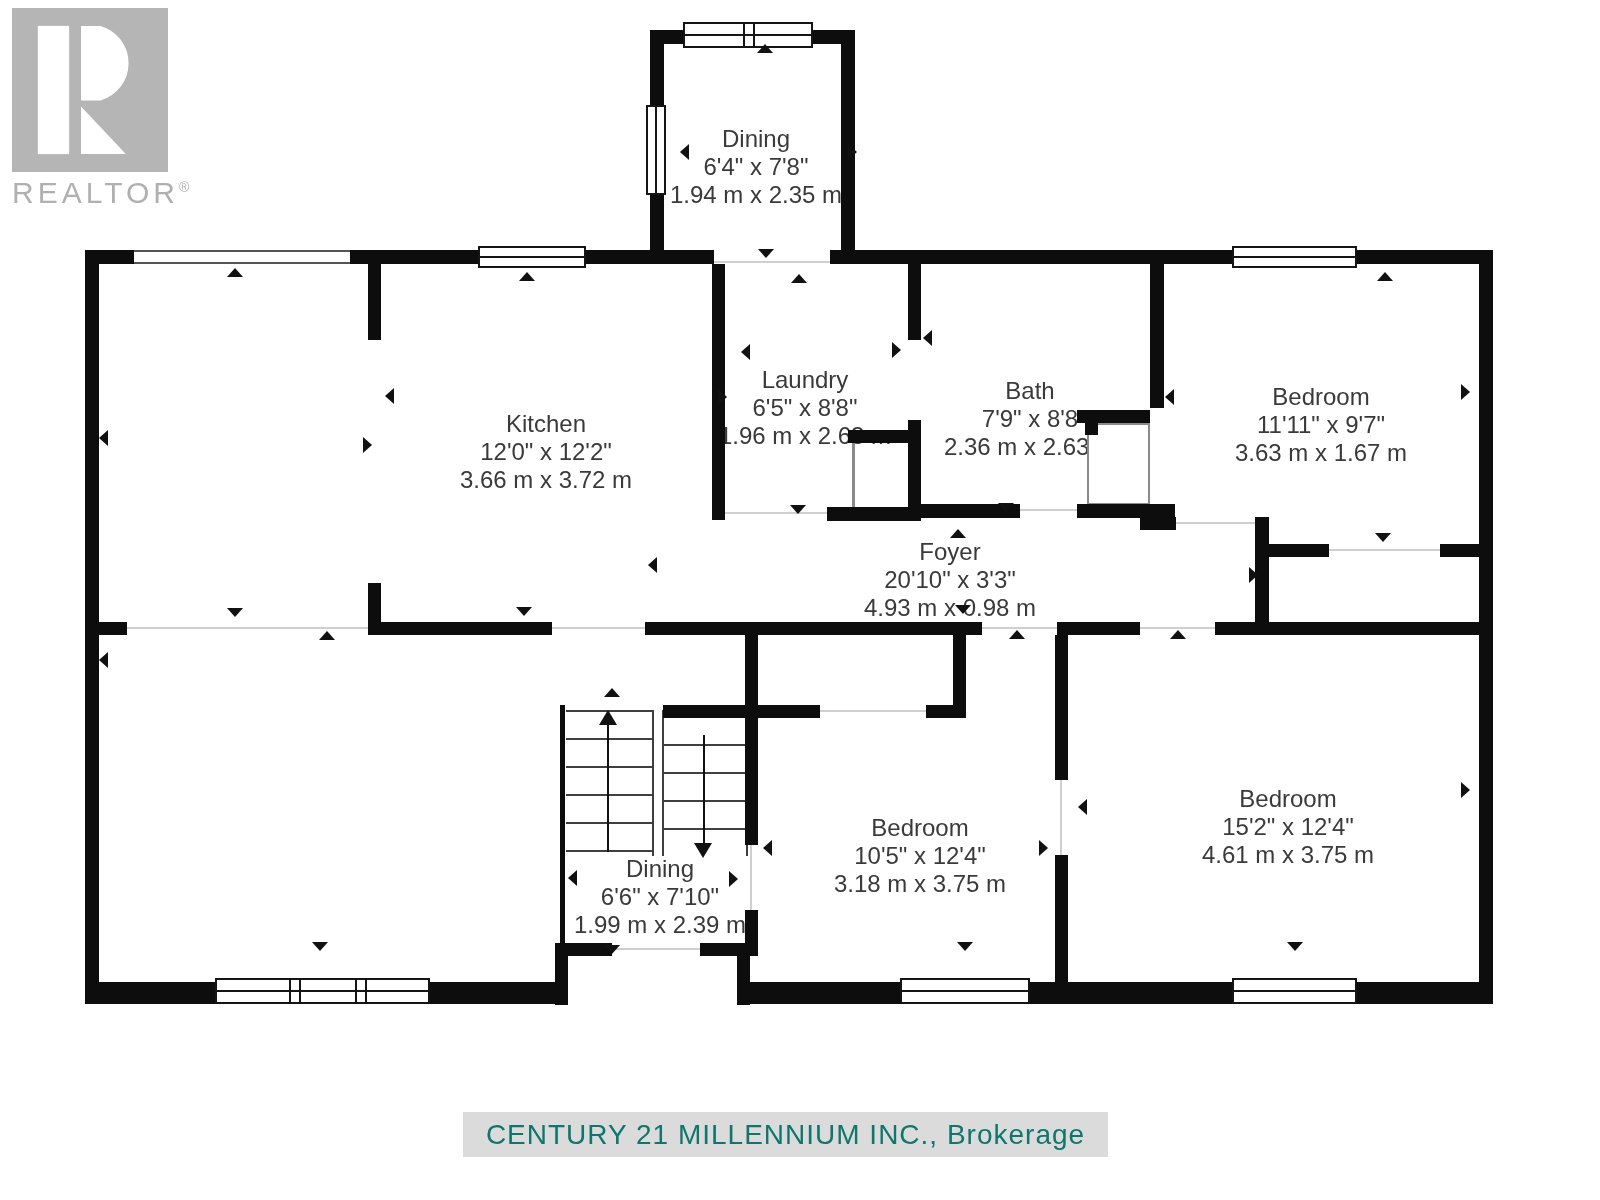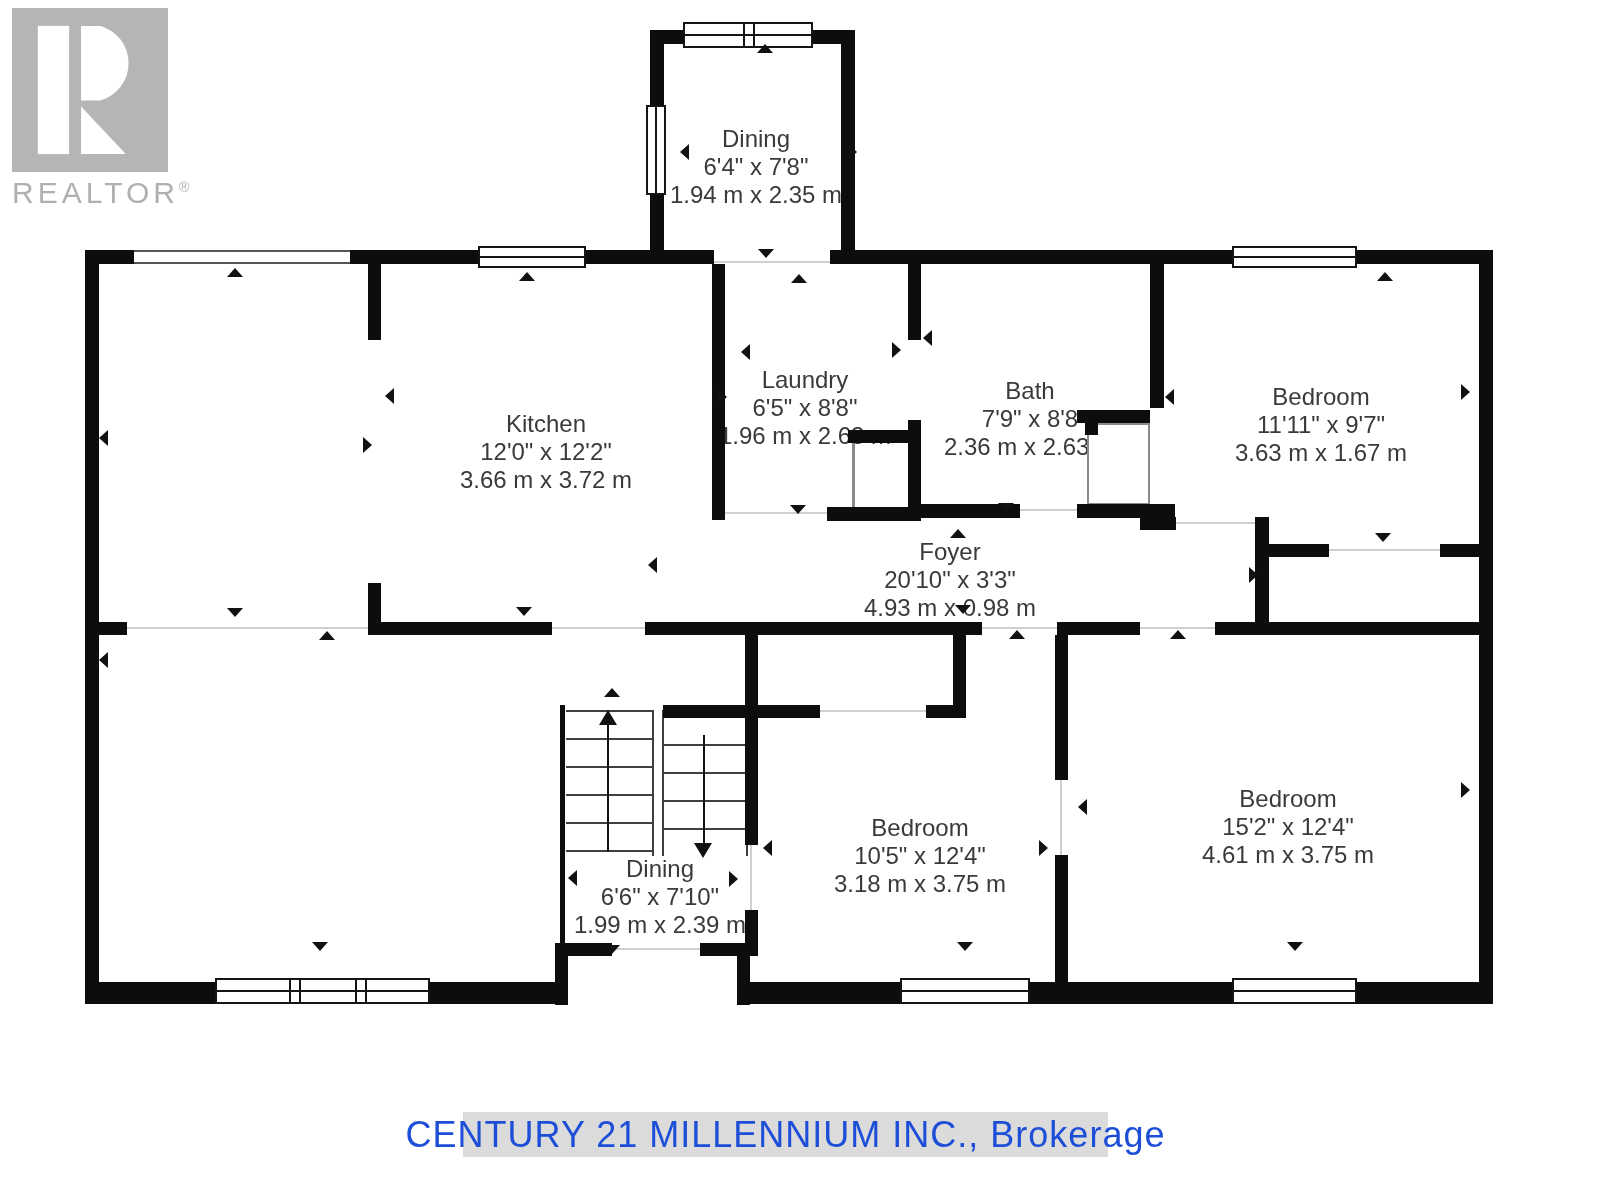--- a/index.html
+++ b/index.html
@@ -31,21 +31,21 @@
   .treads{position:absolute;z-index:2;background:repeating-linear-gradient(to bottom,transparent 0,transparent 26px,#3f3f3f 26px,#3f3f3f 28px);}
   .stair-shaft{position:absolute;width:2px;background:#111;z-index:5;}
   .sar{position:absolute;width:0;height:0;z-index:5;}
   .sar-up{border-left:9px solid transparent;border-right:9px solid transparent;border-bottom:15px solid #111;}
   .sar-down{border-left:9px solid transparent;border-right:9px solid transparent;border-top:15px solid #111;}
   
   .logo-box{position:absolute;left:12px;top:8px;width:156px;height:164px;background:#b5b5b5;z-index:6;}
   .logo-text{position:absolute;left:12px;top:176px;font-size:30px;letter-spacing:4px;color:#b0b0b0;z-index:6;}
   .logo-text sup{font-size:14px;}
   .watermark{position:absolute;left:463px;top:1112px;width:645px;height:45px;background:#dbdbdb;
-             color:#1d4ed8;font-size:36px;letter-spacing:1px;display:flex;align-items:center;
+             color:#0f766e;font-size:28px;letter-spacing:1px;display:flex;align-items:center;
              justify-content:center;z-index:6;white-space:nowrap;}
 </style>
 </head>
 <body>
 
 <div class="plan">
 
   <div class="label" style="left:756px;top:167px">
     <div>Dining</div>
     <div>6'4" x 7'8"</div>

